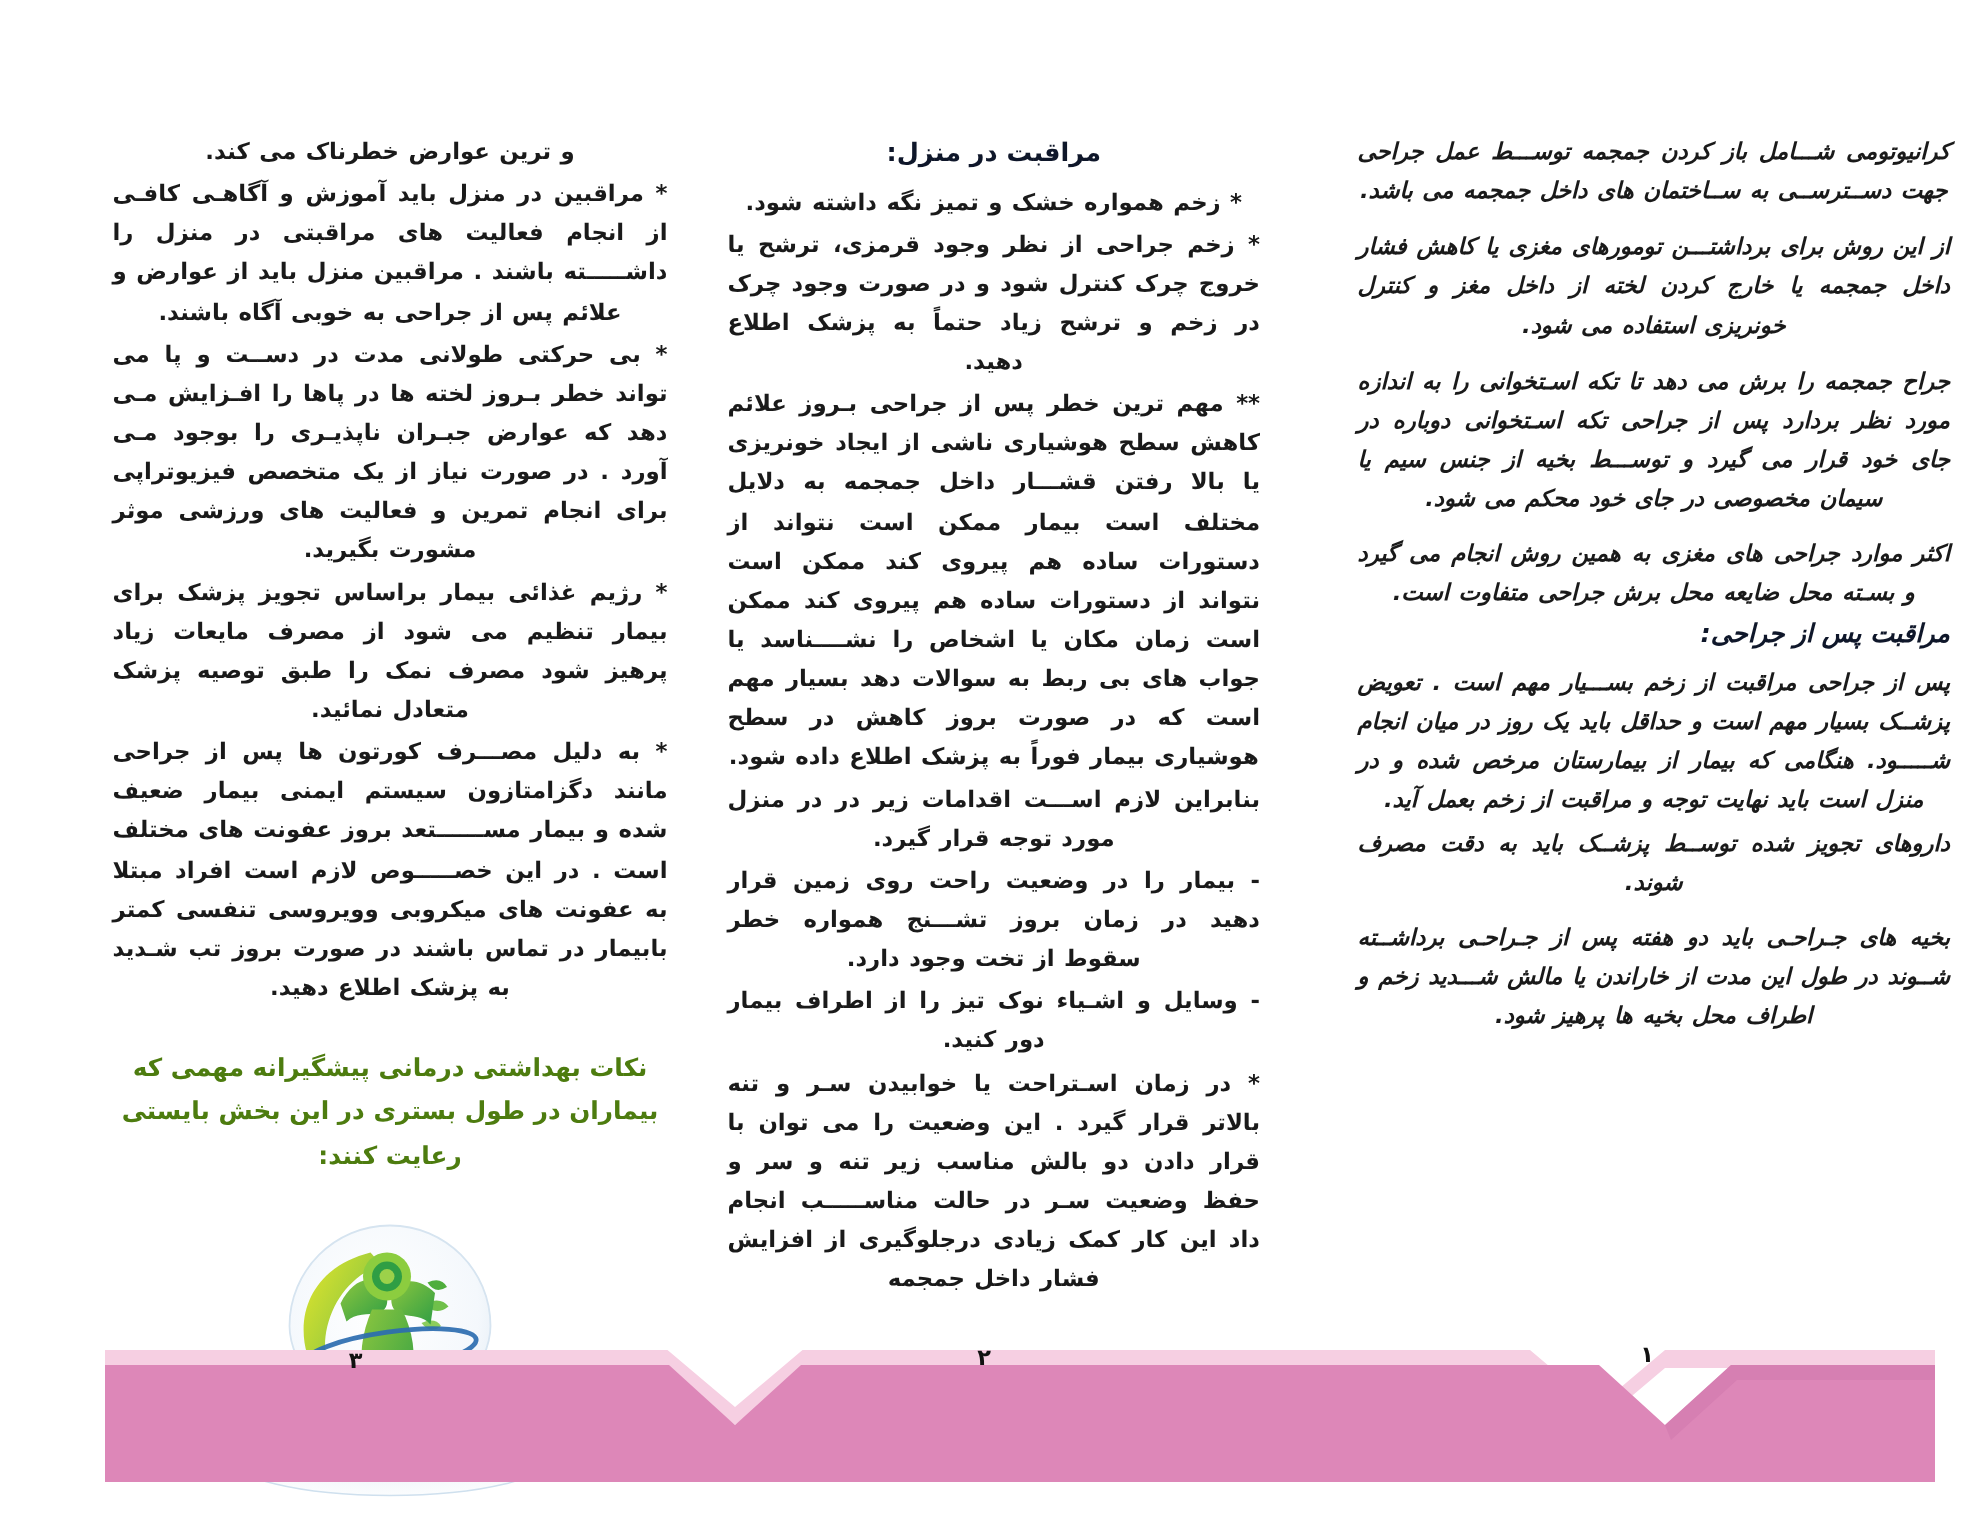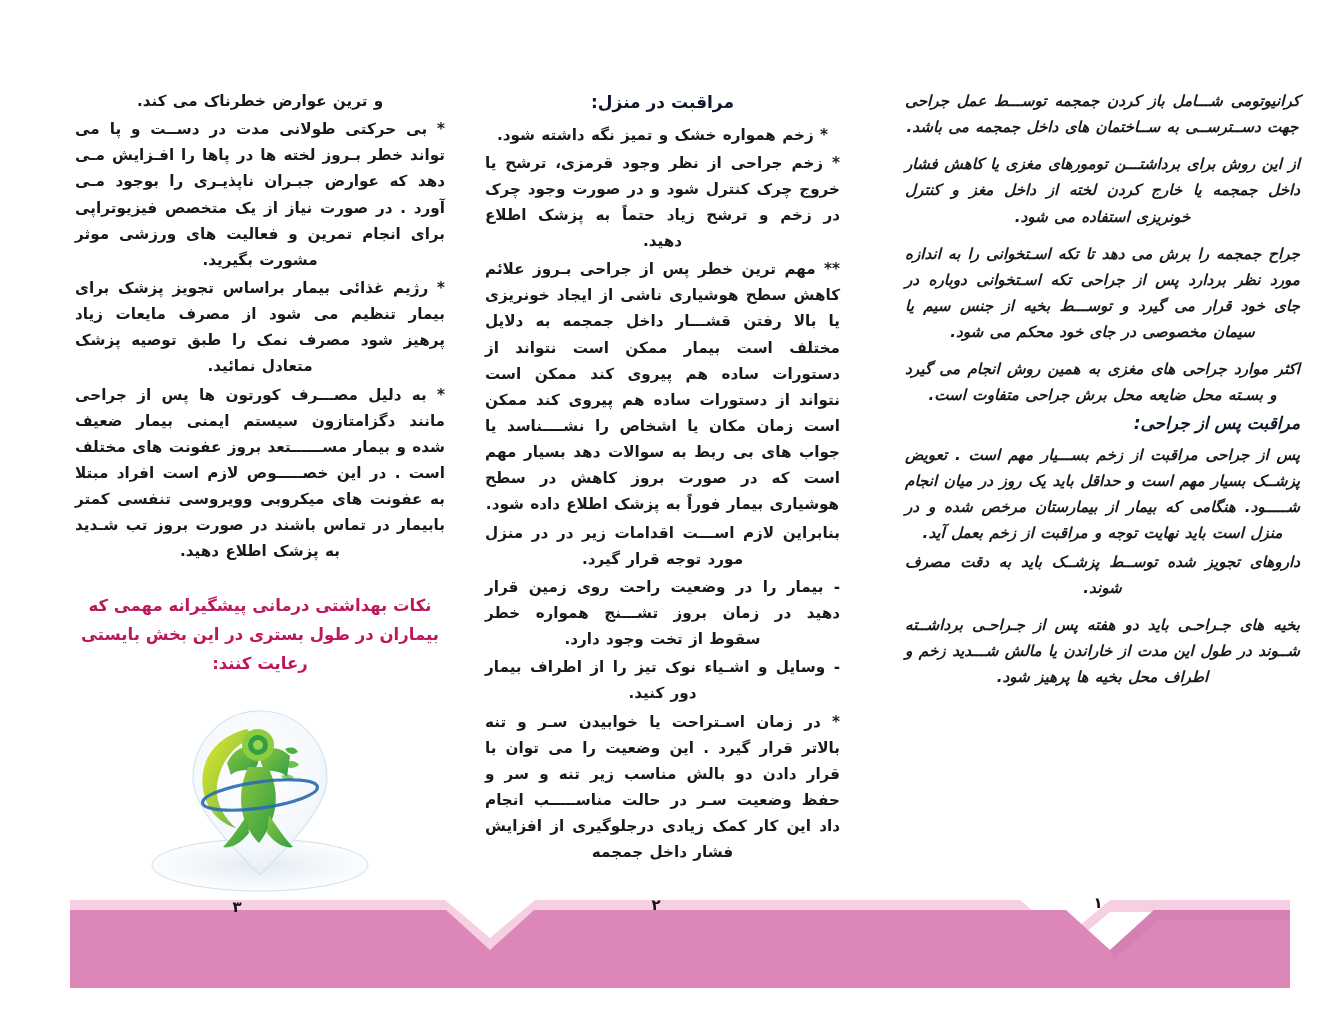--- a/index.html
+++ b/index.html
@@ -65,21 +65,21 @@
     margin: 2px 0 6px 0;
     line-height: 1.5;
   }
 
   .heading-red.right-aligned {
     text-align: right;
     text-align-last: right;
   }
 
   .heading-block {
-    color: #be185d;
+    color: #4d7c0f;
     font-size: 16.5px;
     font-weight: 700;
     text-align: center;
     text-align-last: center;
     line-height: 1.78;
     margin: 26px 0 10px 0;
   }
 
   
   .logo-wrap {
@@ -151,20 +151,21 @@
       <p class="para">* زخم جراحی از نظر وجود قرمزی، ترشح یا خروج چرک کنترل شود و در صورت وجود چرک در زخم و ترشح زیاد حتماً به پزشک اطلاع دهید.</p>
       <p class="para">** مهم ترین خطر پس از جراحی بـروز علائم کاهش سطح هوشیاری ناشی از ایجاد خونریزی یا بالا رفتن قشـــار داخل جمجمه به دلایل مختلف است بیمار ممکن است نتواند از دستورات ساده هم پیروی کند ممکن است نتواند از دستورات ساده هم پیروی کند ممکن است زمان مکان یا اشخاص را نشــــناسد یا جواب های بی ربط به سوالات دهد بسیار مهم است که در صورت بروز کاهش در سطح هوشیاری بیمار فوراً به پزشک اطلاع داده شود.</p>
       <p class="para">بنابراین لازم اســـت اقدامات زیر در در منزل مورد توجه قرار گیرد.</p>
       <p class="para">- بیمار را در وضعیت راحت روی زمین قرار دهید در زمان بروز تشـــنج همواره خطر سقوط از تخت وجود دارد.</p>
       <p class="para">- وسایل و اشـیاء نوک تیز را از اطراف بیمار دور کنید.</p>
       <p class="para">* در زمان اسـتراحت یا خوابیدن سـر و تنه بالاتر قرار گیرد . این وضعیت را می توان با قرار دادن دو بالش مناسب زیر تنه و سر و حفظ وضعیت سـر در حالت مناســـــب انجام داد این کار کمک زیادی درجلوگیری از افزایش فشار داخل جمجمه</p>
     </div>
 
     <div class="panel panel-left">
       <p class="para">و ترین عوارض خطرناک می کند.</p>
+      <p class="para">* مراقبین در منزل باید آموزش و آگاهـی کافـی از انجام فعالیت های مراقبتی در منزل را داشـــــته باشند . مراقبین منزل باید از عوارض و علائم پس از جراحی به خوبی آگاه باشند.</p>
       <p class="para">* بی حرکتی طولانی مدت در دســت و پا می تواند خطر بـروز لخته ها در پاها را افـزایش مـی دهد که عوارض جبـران ناپذیـری را بوجود مـی آورد . در صورت نیاز از یک متخصص فیزیوتراپی برای انجام تمرین و فعالیت های ورزشی موثر مشورت بگیرید.</p>
       <p class="para">* رژیم غذائی بیمار براساس تجویز پزشک برای بیمار تنظیم می شود از مصرف مایعات زیاد پرهیز شود مصرف نمک را طبق توصیه پزشک متعادل نمائید.</p>
       <p class="para">* به دلیل مصـــرف کورتون ها پس از جراحی مانند دگزامتازون سیستم ایمنی بیمار ضعیف شده و بیمار مســــــتعد بروز عفونت های مختلف است . در این خصـــــوص لازم است افراد مبتلا به عفونت های میکروبی وویروسی تنفسی کمتر بابیمار در تماس باشند در صورت بروز تب شـدید به پزشک اطلاع دهید.</p>
 
       <div class="heading-block">
         <div>نکات بهداشتی درمانی پیشگیرانه مهمی که</div>
         <div>بیماران در طول بستری در این بخش بایستی</div>
         <div>رعایت کنند:</div>
       </div>
 

